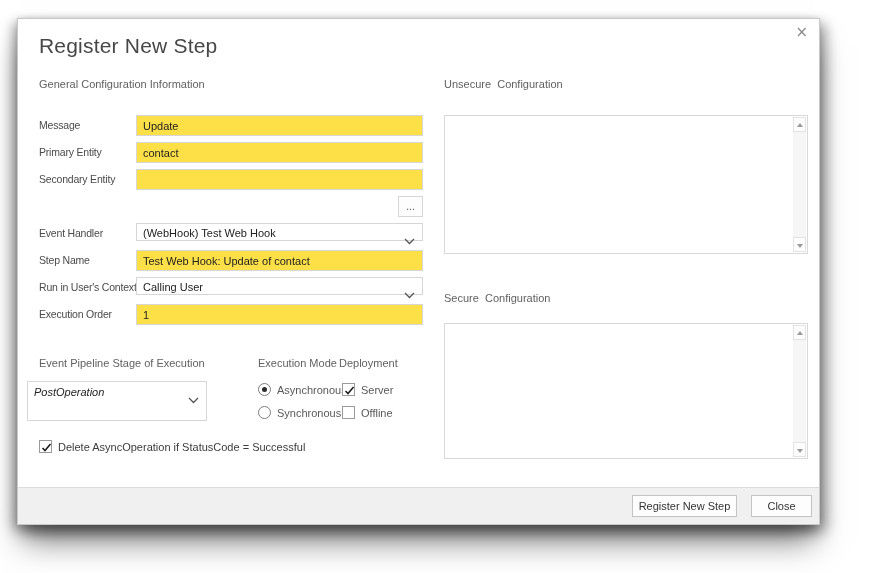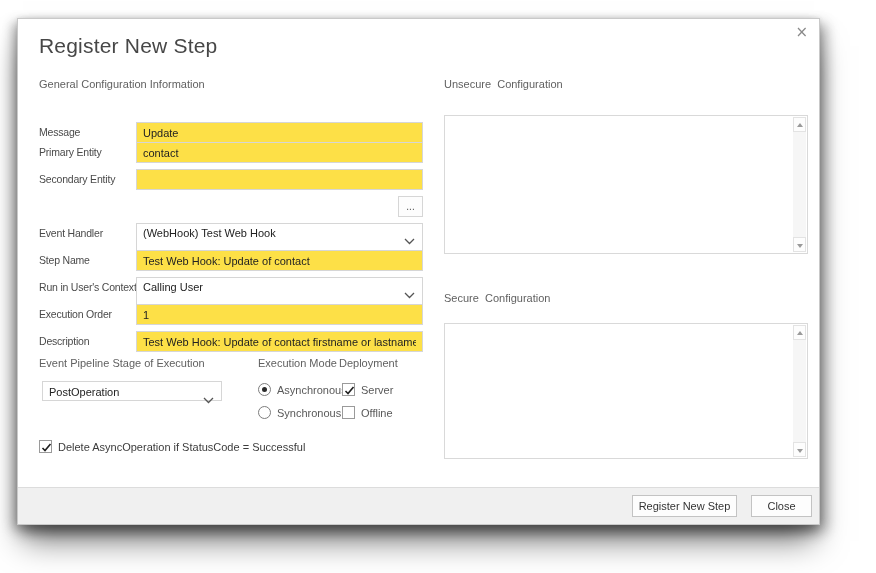--- a/index.html
+++ b/index.html
@@ -41,33 +41,33 @@
     outline:none;
   }
   .tinput::placeholder { color:#b8b8b8; opacity:1; }
   .tinput.short { width:256px; }
   .browse-btn {
     position:absolute; left:359px; top:0; width:25px; height:21px;
     border:1px solid #d6d6d6; background:#fdfdfd; font-size:10px; color:#555;
     line-height:18px; text-align:center; cursor:pointer;
   }
   .select {
-    position:absolute; left:97px; top:0; width:287px; height:28px;
+    position:absolute; left:97px; top:0; width:287px; height:18px;
     border:1px solid #d6d6d6; background:#fff; cursor:pointer;
   }
   .select .sel-text {
     position:absolute; left:6px; top:0; line-height:19px; font-size:11px; color:#222;
     white-space:nowrap;
   }
   .select .chev { position:absolute; right:7px; top:7px; }
 
   
   .pipe-select {
-    position:absolute; left:24px; top:362px; width:180px; height:20px;
-    border:1px solid #d6d6d6; background:#fff; cursor:pointer;
+    position:absolute; left:9px; top:362px; width:180px; height:40px;
+    border:1px solid #d6d6d6; background:#fff; cursor:pointer;font-style:italic;
   }
   .pipe-select .sel-text {
     position:absolute; left:6px; top:0; line-height:20px; font-size:11px; color:#222;
     white-space:nowrap;
   }
   .pipe-select .chev { position:absolute; right:7px; top:8px; }
 
   .opt-row { position:absolute; height:14px; cursor:pointer; }
   .radio {
     position:absolute; left:0; top:0; width:13px; height:13px; border-radius:50%;
@@ -137,21 +137,21 @@
 <body>
 
 <div class="dialog">
 
   <span class="close-x">×</span>
 
   <div class="title">Register New Step</div>
 
   <div class="sect" style="left:21px; top:59px;">General Configuration Information</div>
 
-  <div class="frow" style="top:96px;margin-top:7px;">
+  <div class="frow" style="top:96px;">
     <span class="flabel">Message</span>
     <input class="tinput" type="text" value="Update" style="">
   </div>
 
   <div class="frow" style="top:123px;">
     <span class="flabel">Primary Entity</span>
     <input class="tinput" type="text" value="contact" style="">
   </div>
 
   <div class="frow" style="top:150px;">
@@ -190,24 +190,20 @@
           </svg>
       </span>
     </div>
   </div>
 
   <div class="frow" style="top:285px;">
     <span class="flabel">Execution Order</span>
     <input class="tinput" type="text" value="1" style="">
   </div>
 
-  <div class="frow" style="top:312px;">
-    <span class="flabel">Description</span>
-    <input class="tinput" type="text" value="Test Web Hook: Update of contact firstname or lastname" style="">
-  </div>
 
   <div class="sect" style="left:21px; top:338px;">Event Pipeline Stage of Execution</div>
   <div class="pipe-select">
     <span class="sel-text">PostOperation</span>
     <span class="chev">
       <svg width="11" height="7">
           <polyline points="1,1 5.5,5.5 10,1" fill="none" stroke="#555" stroke-width="1.3"></polyline>
         </svg>
     </span>
   </div>

